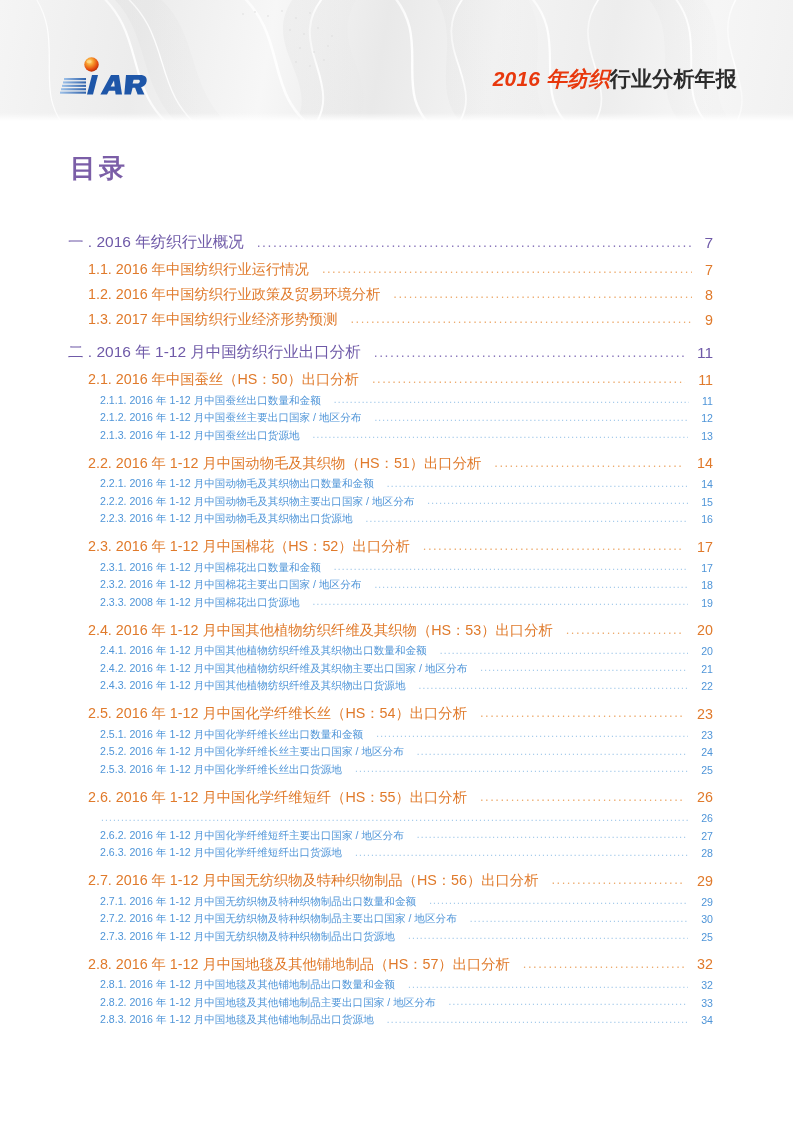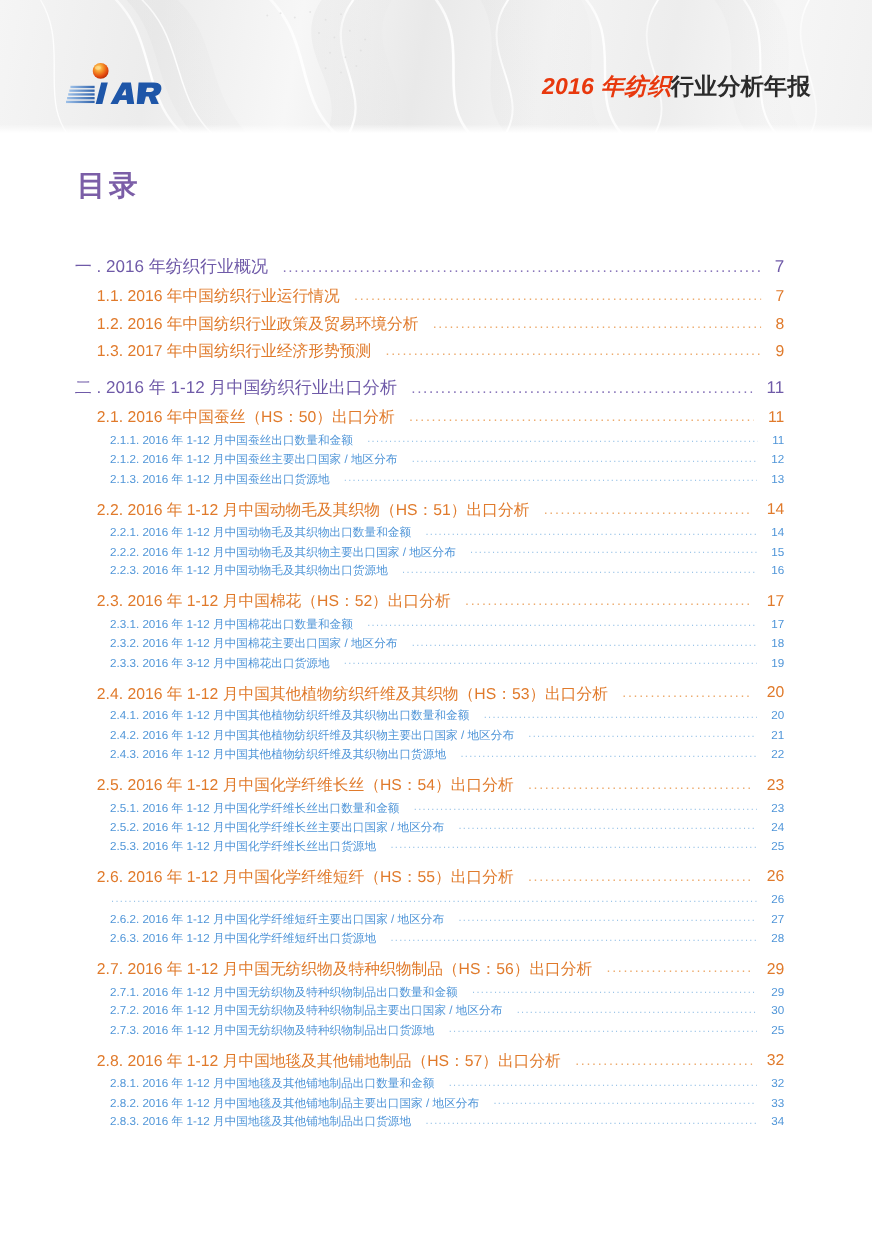--- a/index.html
+++ b/index.html
@@ -329,21 +329,21 @@
       <span class="toc-label">2.3.1. 2016 年 1-12 月中国棉花出口数量和金额</span>
       <span class="toc-leader">................................................................................................................................................................................................................................................................................................................................................................................................................</span>
       <span class="toc-page">17</span>
     </div>
     <div class="toc-row lvl3">
       <span class="toc-label">2.3.2. 2016 年 1-12 月中国棉花主要出口国家 / 地区分布</span>
       <span class="toc-leader">................................................................................................................................................................................................................................................................................................................................................................................................................</span>
       <span class="toc-page">18</span>
     </div>
     <div class="toc-row lvl3">
-      <span class="toc-label">2.3.3. 2016 年 3-12 月中国棉花出口货源地</span>
+      <span class="toc-label">2.3.3. 2008 年 1-12 月中国棉花出口货源地</span>
       <span class="toc-leader">................................................................................................................................................................................................................................................................................................................................................................................................................</span>
       <span class="toc-page">19</span>
     </div>
     <div class="toc-row lvl2 gap-before">
       <span class="toc-label">2.4. 2016 年 1-12 月中国其他植物纺织纤维及其织物（HS：53）出口分析</span>
       <span class="toc-leader">................................................................................................................................................................................................................................................................................................................................................................................................................</span>
       <span class="toc-page">20</span>
     </div>
     <div class="toc-row lvl3">
       <span class="toc-label">2.4.1. 2016 年 1-12 月中国其他植物纺织纤维及其织物出口数量和金额</span>

